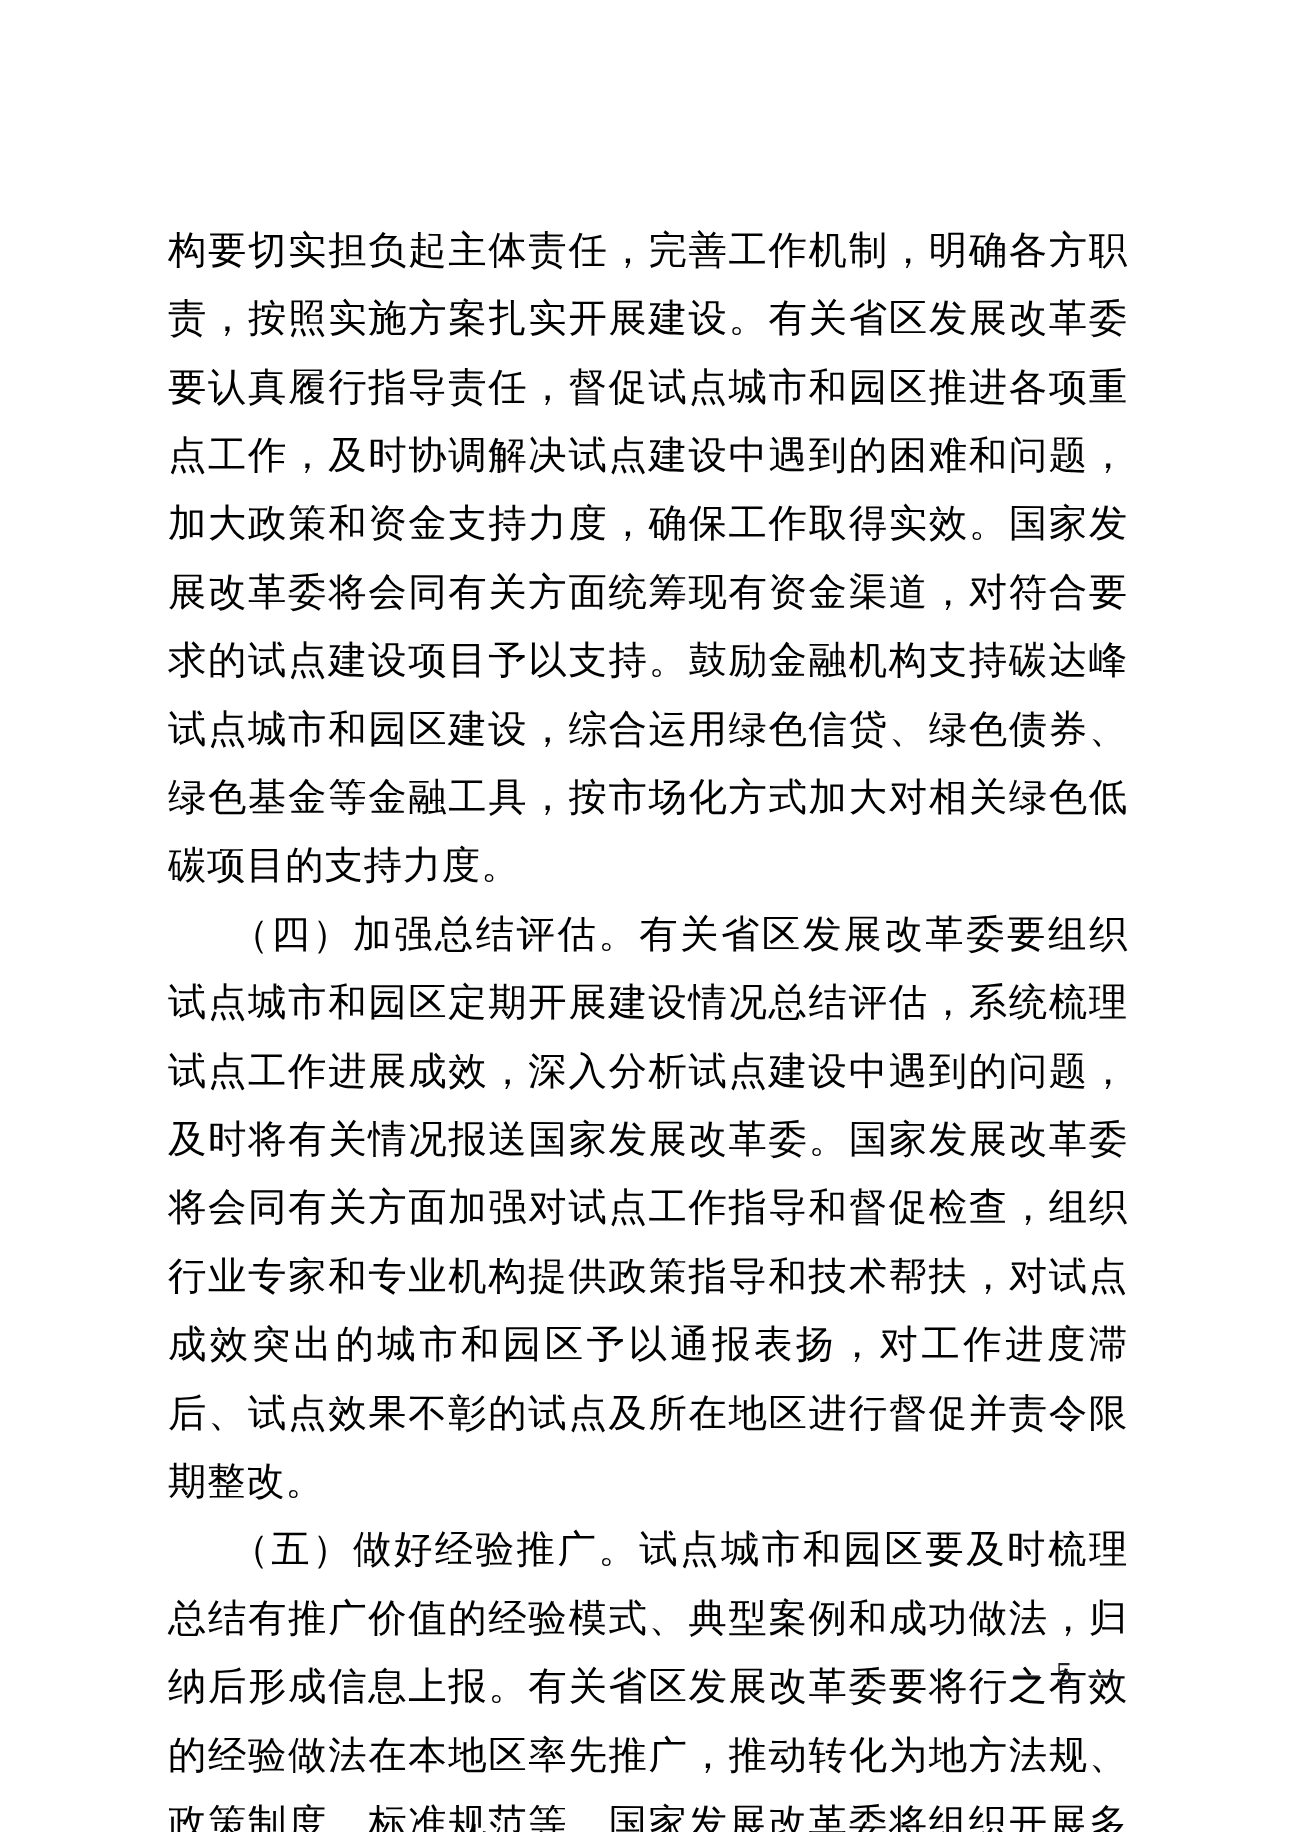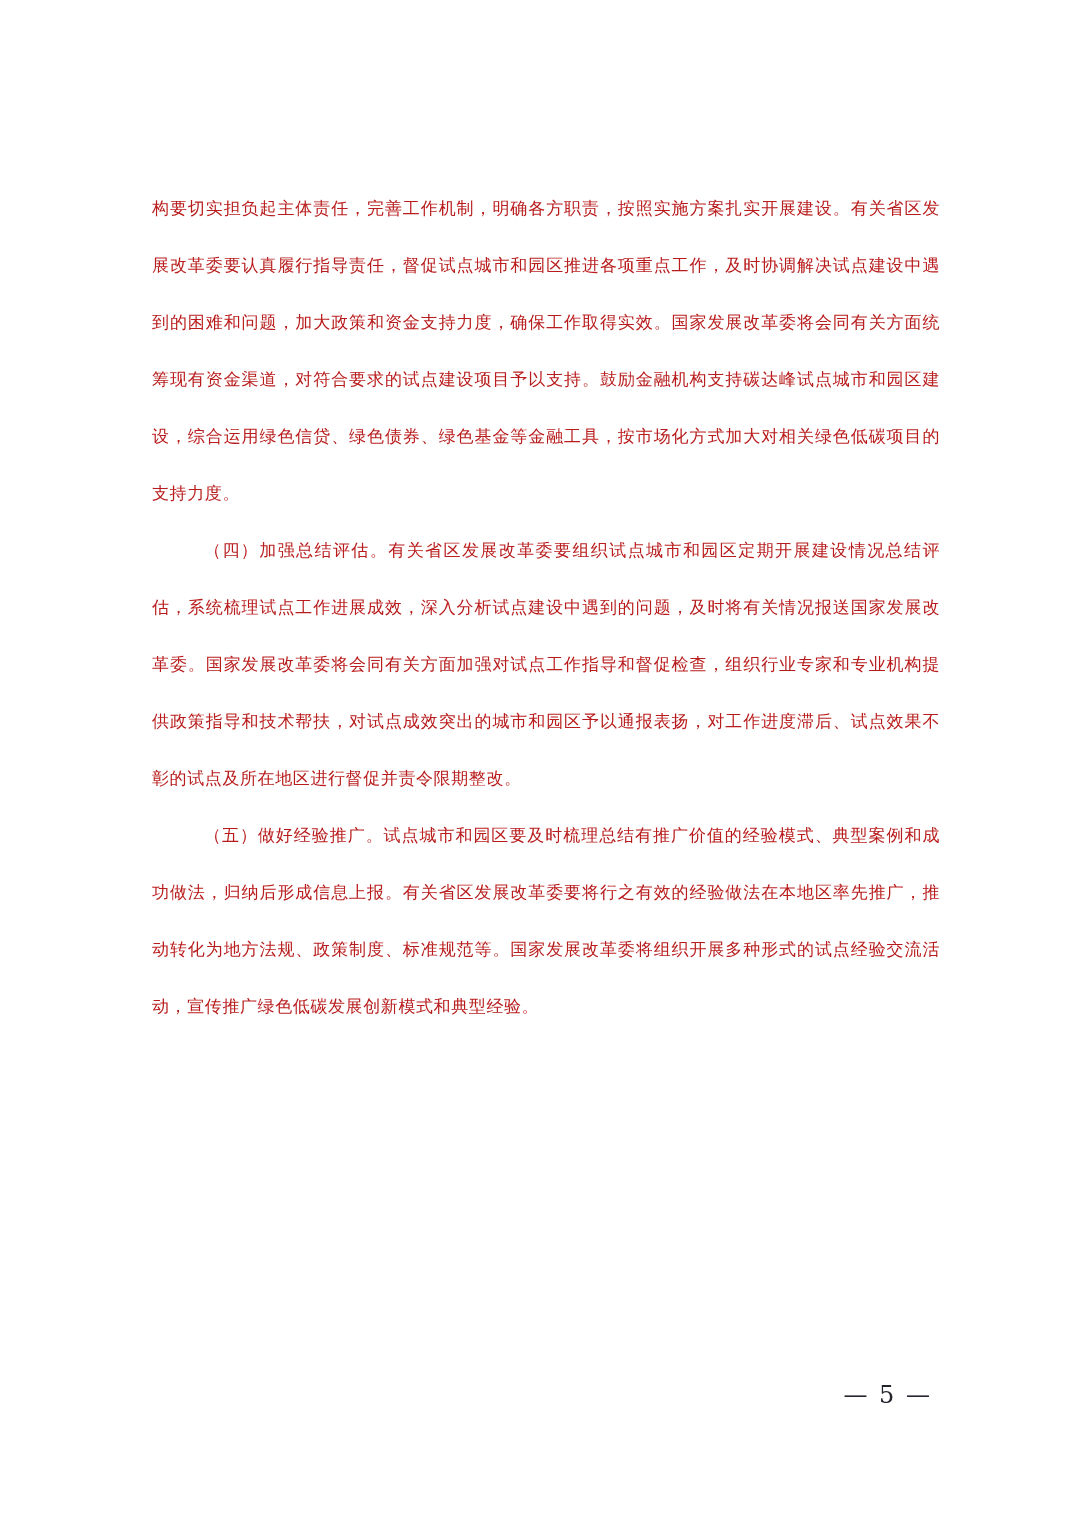--- a/index.html
+++ b/index.html
@@ -21,27 +21,27 @@
     width: 1080px;
     height: 1527px;
     box-sizing: border-box;
     padding: 180px 140px 60px 140px;
   }
   .doc-body {
     width: 800px;
     margin: 0 auto;
   }
   p.para {
-    margin: 0 0 0 12px;
-    font-size: 17px;
+    margin: 0 0 0 0;
+    font-size: 32px;
     line-height: 57px;
     text-align: justify;
     text-justify: inter-ideograph;
     letter-spacing: 0.6px;
-    color: #b91c1c;
+    color: #000000;
     font-weight: 400;
   }
   p.para + p.para {
     margin-top: 0px;
   }
   .indent {
     text-indent: 52px;
   }
   .heading-run {
     font-weight: 400;

